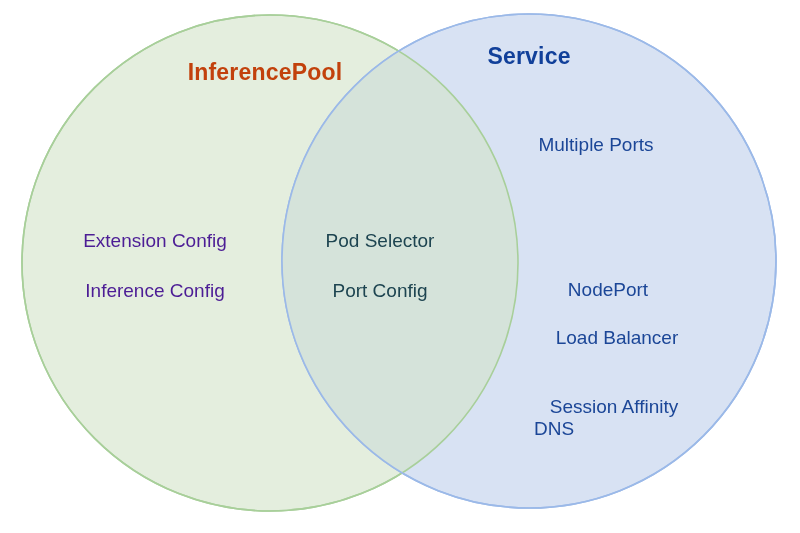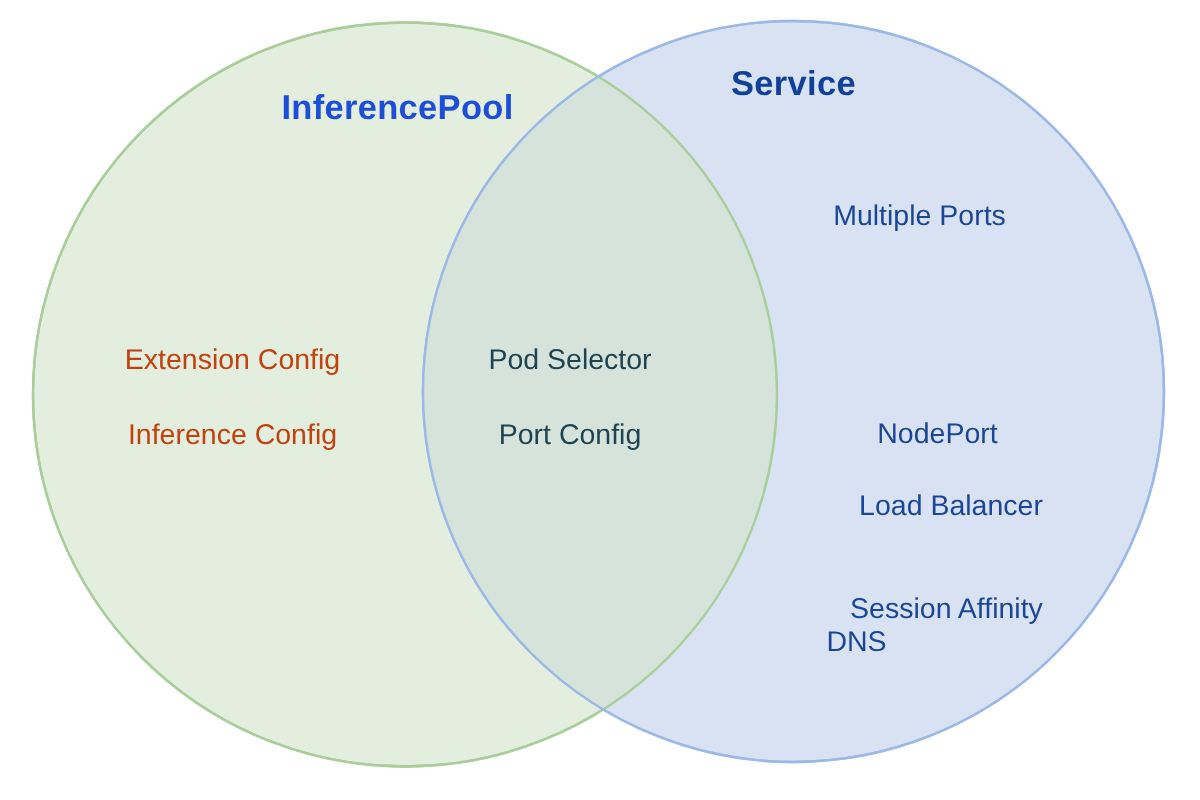--- a/index.html
+++ b/index.html
@@ -37,45 +37,44 @@
     position: absolute;
     font-size: 23px;
     font-weight: bold;
     letter-spacing: 0.2px;
     white-space: nowrap;
     transform: translate(-50%, -50%);
   }
   #title-left {
     left: 265px;
     top: 72px;
-    color: #1d4ed8;
+    color: #c2410c;
   }
   #title-right {
     left: 529px;
     top: 56px;
     color: #11409a;
   }
   .item {
     position: absolute;
     font-size: 19px;
     font-weight: 400;
     white-space: nowrap;
     transform: translate(-50%, -50%);
   }
   .item-left {
-    color: #c2410c;
+    color: #4c1d95;
     left: 155px;
   }
   .item-mid {
     color: #1d4450;
     left: 380px;
   }
   .item-right {
     color: #1b4697;
-    margin-left: 17px;
   }
 </style>
 </head>
 <body>
 
 <div id="venn-stage">
 
   <svg id="venn-svg" viewBox="0 0 800 533">
     <defs>
       <clipPath id="clip-left">

